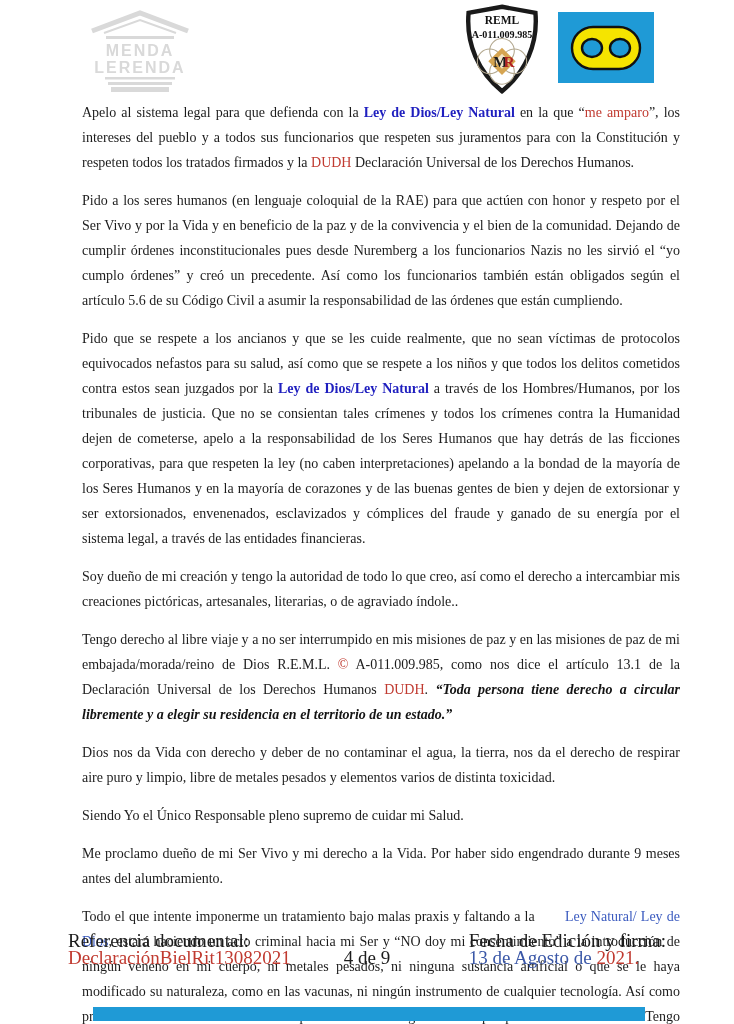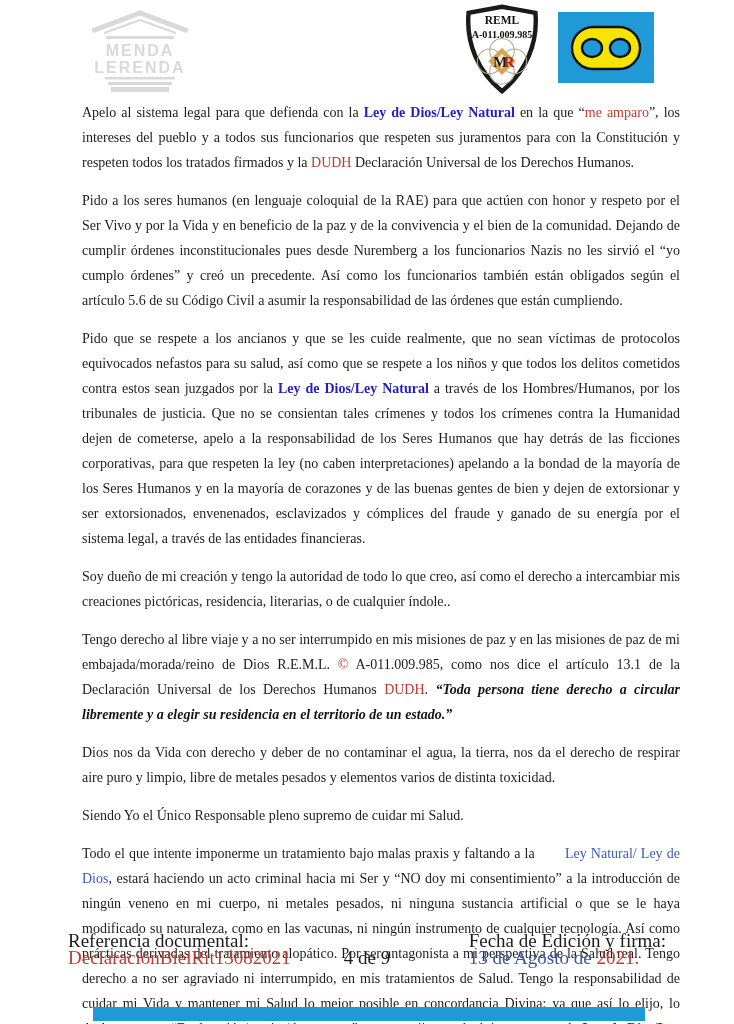--- a/index.html
+++ b/index.html
@@ -98,24 +98,25 @@
       <rect class="flag-link" x="14" y="15" width="68" height="42" rx="21" ry="21"></rect>
       <ellipse class="flag-hole" cx="34" cy="36" rx="10" ry="9"></ellipse>
       <ellipse class="flag-hole" cx="62" cy="36" rx="10" ry="9"></ellipse>
     </g>
   </svg>
 
   <div class="doc-body">
       <p><span class="seg-n">Apelo al sistema legal para que defienda con la </span><span class="seg-bb">Ley de Dios/Ley Natural</span><span class="seg-n"> en la que “</span><span class="seg-r">me amparo</span><span class="seg-n">”, los intereses del pueblo y a todos sus funcionarios que respeten sus juramentos para con la Constitución y respeten todos los tratados firmados y la </span><span class="seg-r">DUDH</span><span class="seg-n"> Declaración Universal de los Derechos Humanos.</span></p>
       <p><span class="seg-n">Pido a los seres humanos (en lenguaje coloquial de la RAE) para que actúen con honor y respeto por el Ser Vivo y por la Vida y en beneficio de la paz y de la convivencia y el bien de la comunidad. Dejando de cumplir órdenes inconstitucionales pues desde Nuremberg a los funcionarios Nazis no les sirvió el “yo cumplo órdenes” y creó un precedente. Así como los funcionarios también están obligados según el artículo 5.6 de su Código Civil a asumir la responsabilidad de las órdenes que están cumpliendo.</span></p>
       <p><span class="seg-n">Pido que se respete a los ancianos y que se les cuide realmente, que no sean víctimas de protocolos equivocados nefastos para su salud, así como que se respete a los niños y que todos los delitos cometidos contra estos sean juzgados por la </span><span class="seg-bb">Ley de Dios/Ley Natural</span><span class="seg-n"> a través de los Hombres/Humanos, por los tribunales de justicia. Que no se consientan tales crímenes y todos los crímenes contra la Humanidad dejen de cometerse, apelo a la responsabilidad de los Seres Humanos que hay detrás de las ficciones corporativas, para que respeten la ley (no caben interpretaciones) apelando a la bondad de la mayoría de los Seres Humanos y en la mayoría de corazones y de las buenas gentes de bien y dejen de extorsionar y ser extorsionados, envenenados, esclavizados y cómplices del fraude y ganado de su energía por el sistema legal, a través de las entidades financieras.</span></p>
-      <p><span class="seg-n">Soy dueño de mi creación y tengo la autoridad de todo lo que creo, así como el derecho a intercambiar mis creaciones pictóricas, residencia, literarias, o de cualquier índole..</span></p>
+      <p><span class="seg-n">Soy dueño de mi creación y tengo la autoridad de todo lo que creo, así como el derecho a intercambiar mis creaciones pictóricas, artesanales, literarias, o de agraviado índole..</span></p>
       <p><span class="seg-n">Tengo derecho al libre viaje y a no ser interrumpido en mis misiones de paz y en las misiones de paz de mi embajada/morada/reino de Dios R.E.M.L. </span><span class="seg-r">©</span><span class="seg-n"> A-011.009.985, como nos dice el artículo 13.1 de la Declaración Universal de los Derechos Humanos </span><span class="seg-r">DUDH</span><span class="seg-n">. </span><span class="seg-bi">“Toda persona tiene derecho a circular libremente y a elegir su residencia en el territorio de un estado.”</span></p>
       <p><span class="seg-n">Dios nos da Vida con derecho y deber de no contaminar el agua, la tierra, nos da el derecho de respirar aire puro y limpio, libre de metales pesados y elementos varios de distinta toxicidad.</span></p>
       <p><span class="seg-n">Siendo Yo el Único Responsable pleno supremo de cuidar mi Salud.</span></p>
+      <p><span class="seg-n">Me proclamo dueño de mi Ser Vivo y mi derecho a la Vida. Por haber sido engendrado durante 9 meses antes del alumbramiento.</span></p>
       <p><span class="seg-n">Todo el que intente imponerme un tratamiento bajo malas praxis y faltando a la </span><span class="seg-b">Ley Natural/ Ley de Dios</span><span class="seg-n">, estará haciendo un acto criminal hacia mi Ser y “NO doy mi consentimiento” a la introducción de ningún veneno en mi cuerpo, ni metales pesados, ni ninguna sustancia artificial o que se le haya modificado su naturaleza, como en las vacunas, ni ningún instrumento de cualquier tecnología. Así como prácticas derivadas del tratamiento alopático. Por ser antagonista a mi perspectiva de la Salud real. Tengo derecho a no ser agraviado ni interrumpido, en mis tratamientos de Salud. Tengo la responsabilidad de cuidar mi Vida y mantener mi Salud lo mejor posible en concordancia Divina; ya que así lo elijo, lo declaro en esta “Declaración/escrito/documento” pues me rijo y guío únicamente por la </span><span class="seg-bb">Ley de Dios/Ley Natural</span><span class="seg-n">.</span></p>
     </div>
 
   <div class="footer">
     <div class="footer-left">
       <div>Referencia documental:</div>
       <div class="ref-value">DeclaraciónBielRit13082021</div>
     </div>
     <div class="footer-center">4 de 9</div>
     <div class="footer-right">

